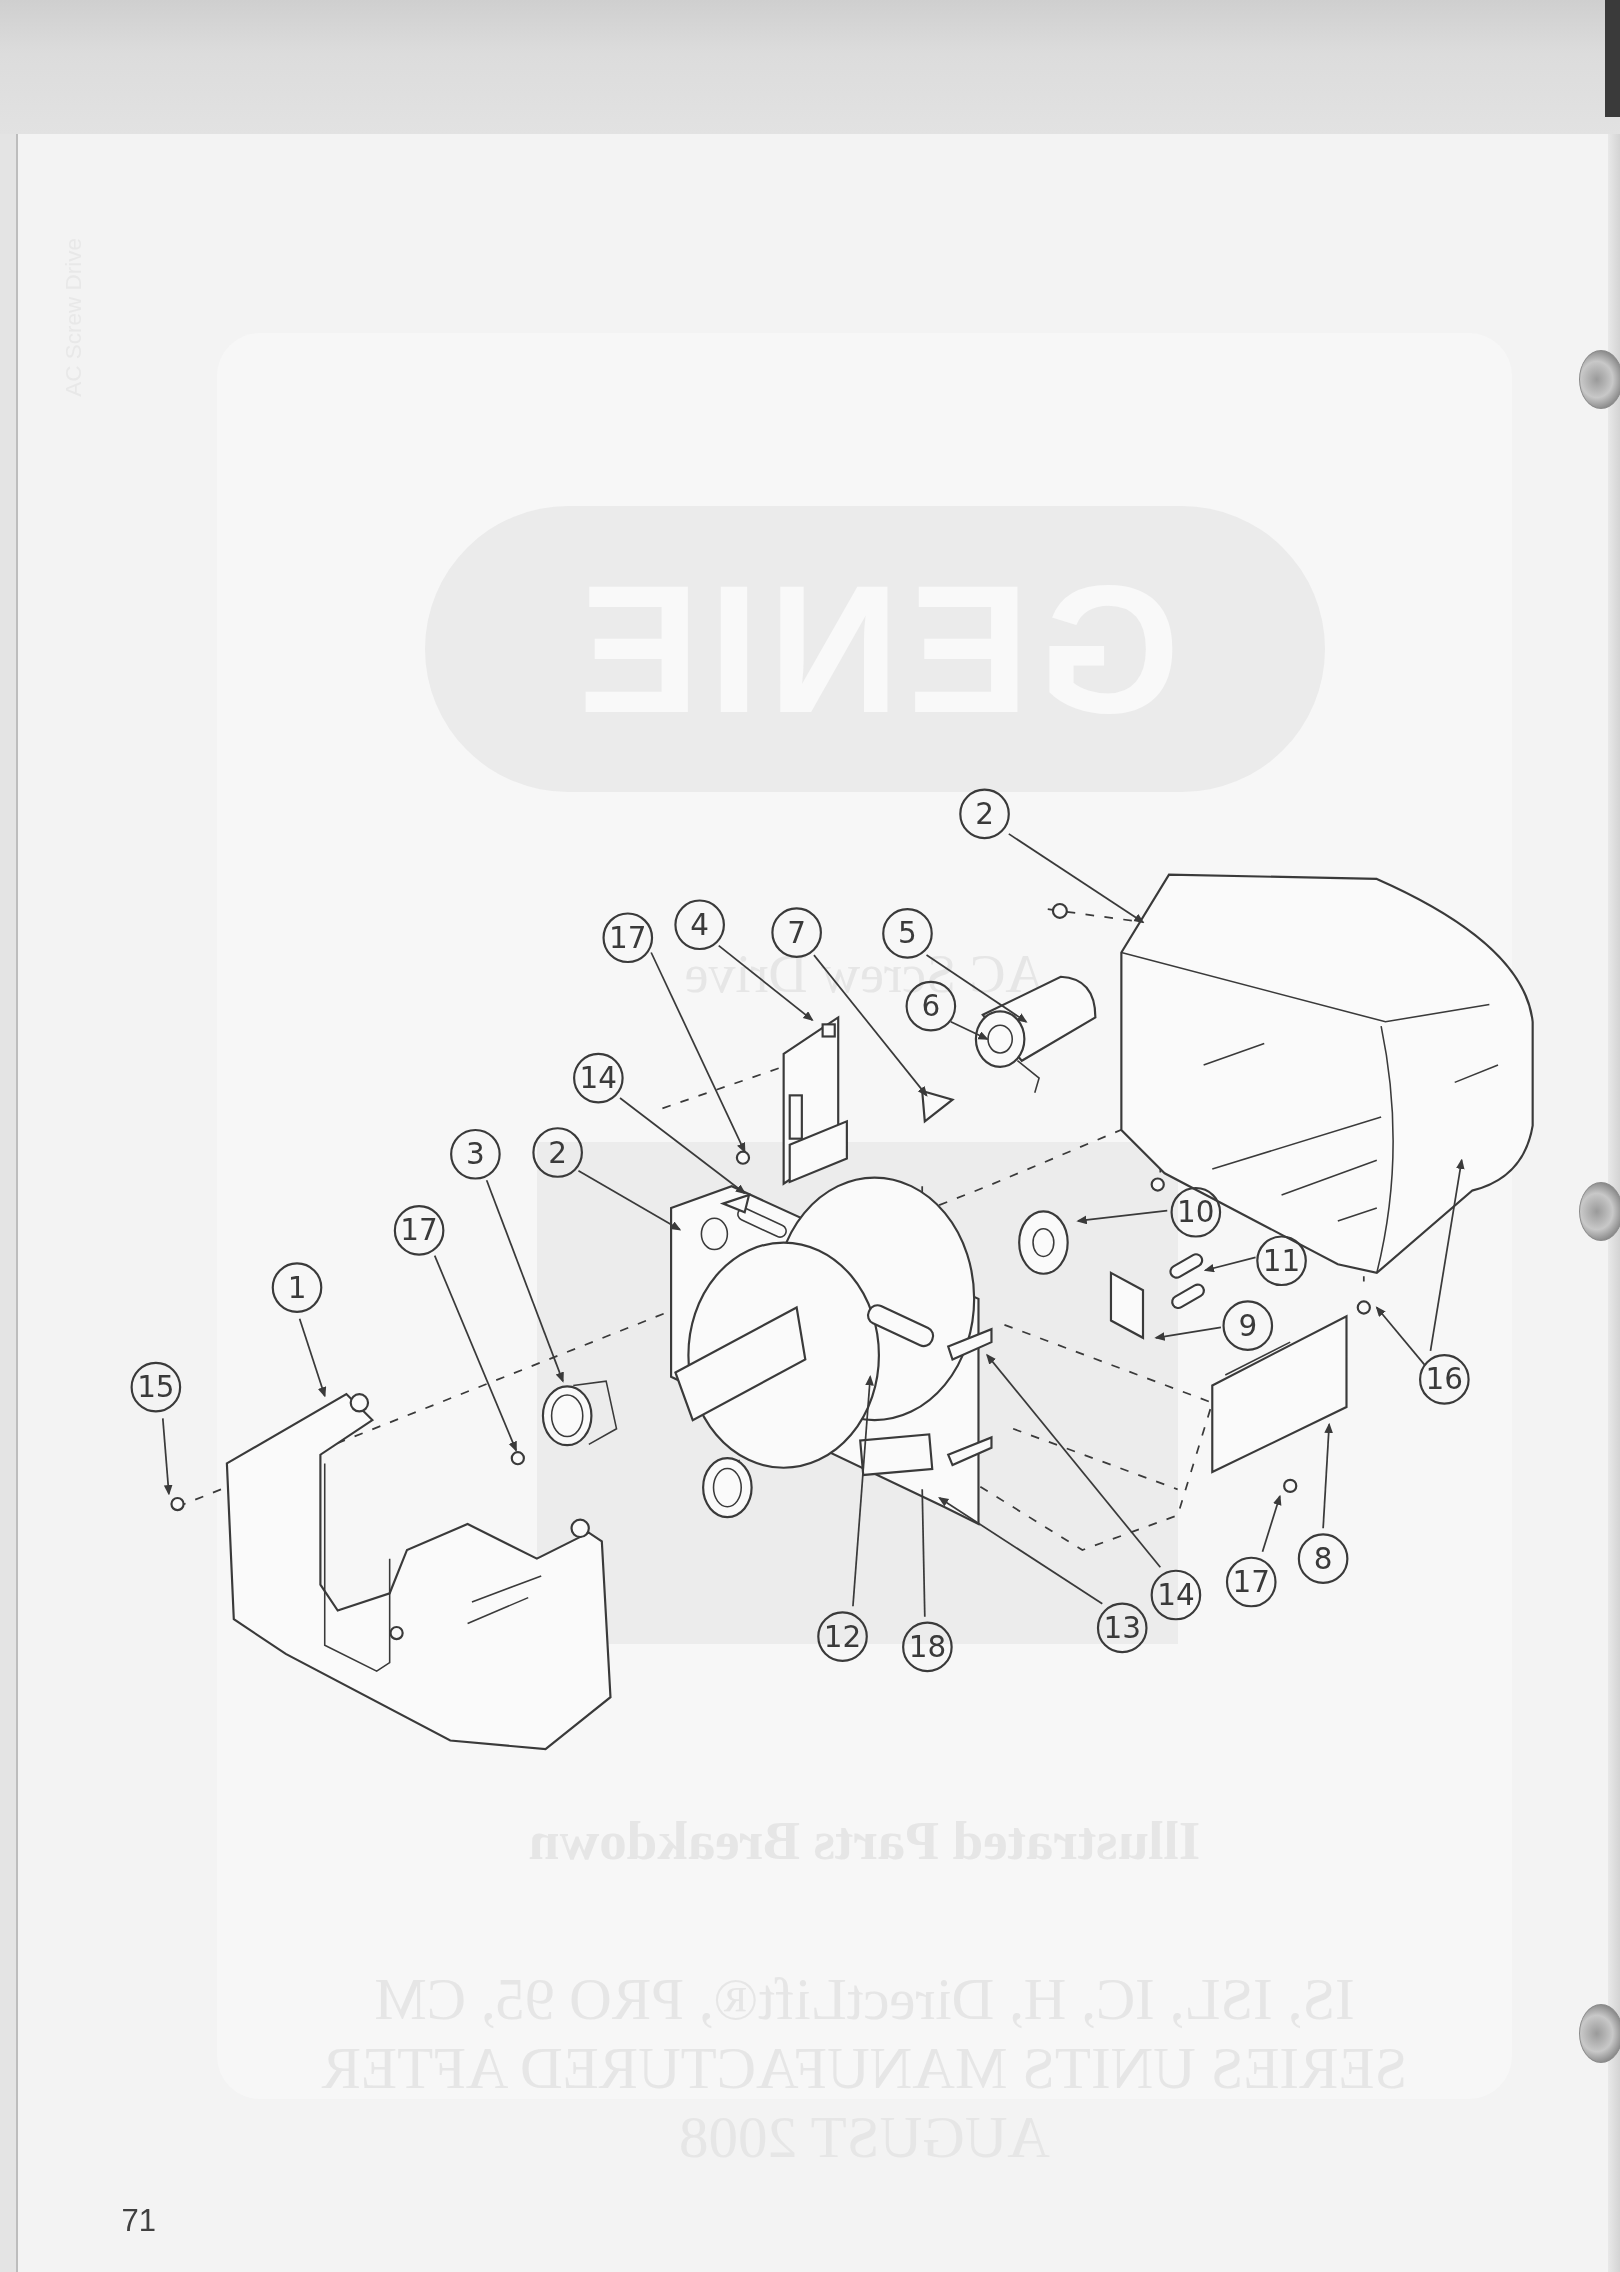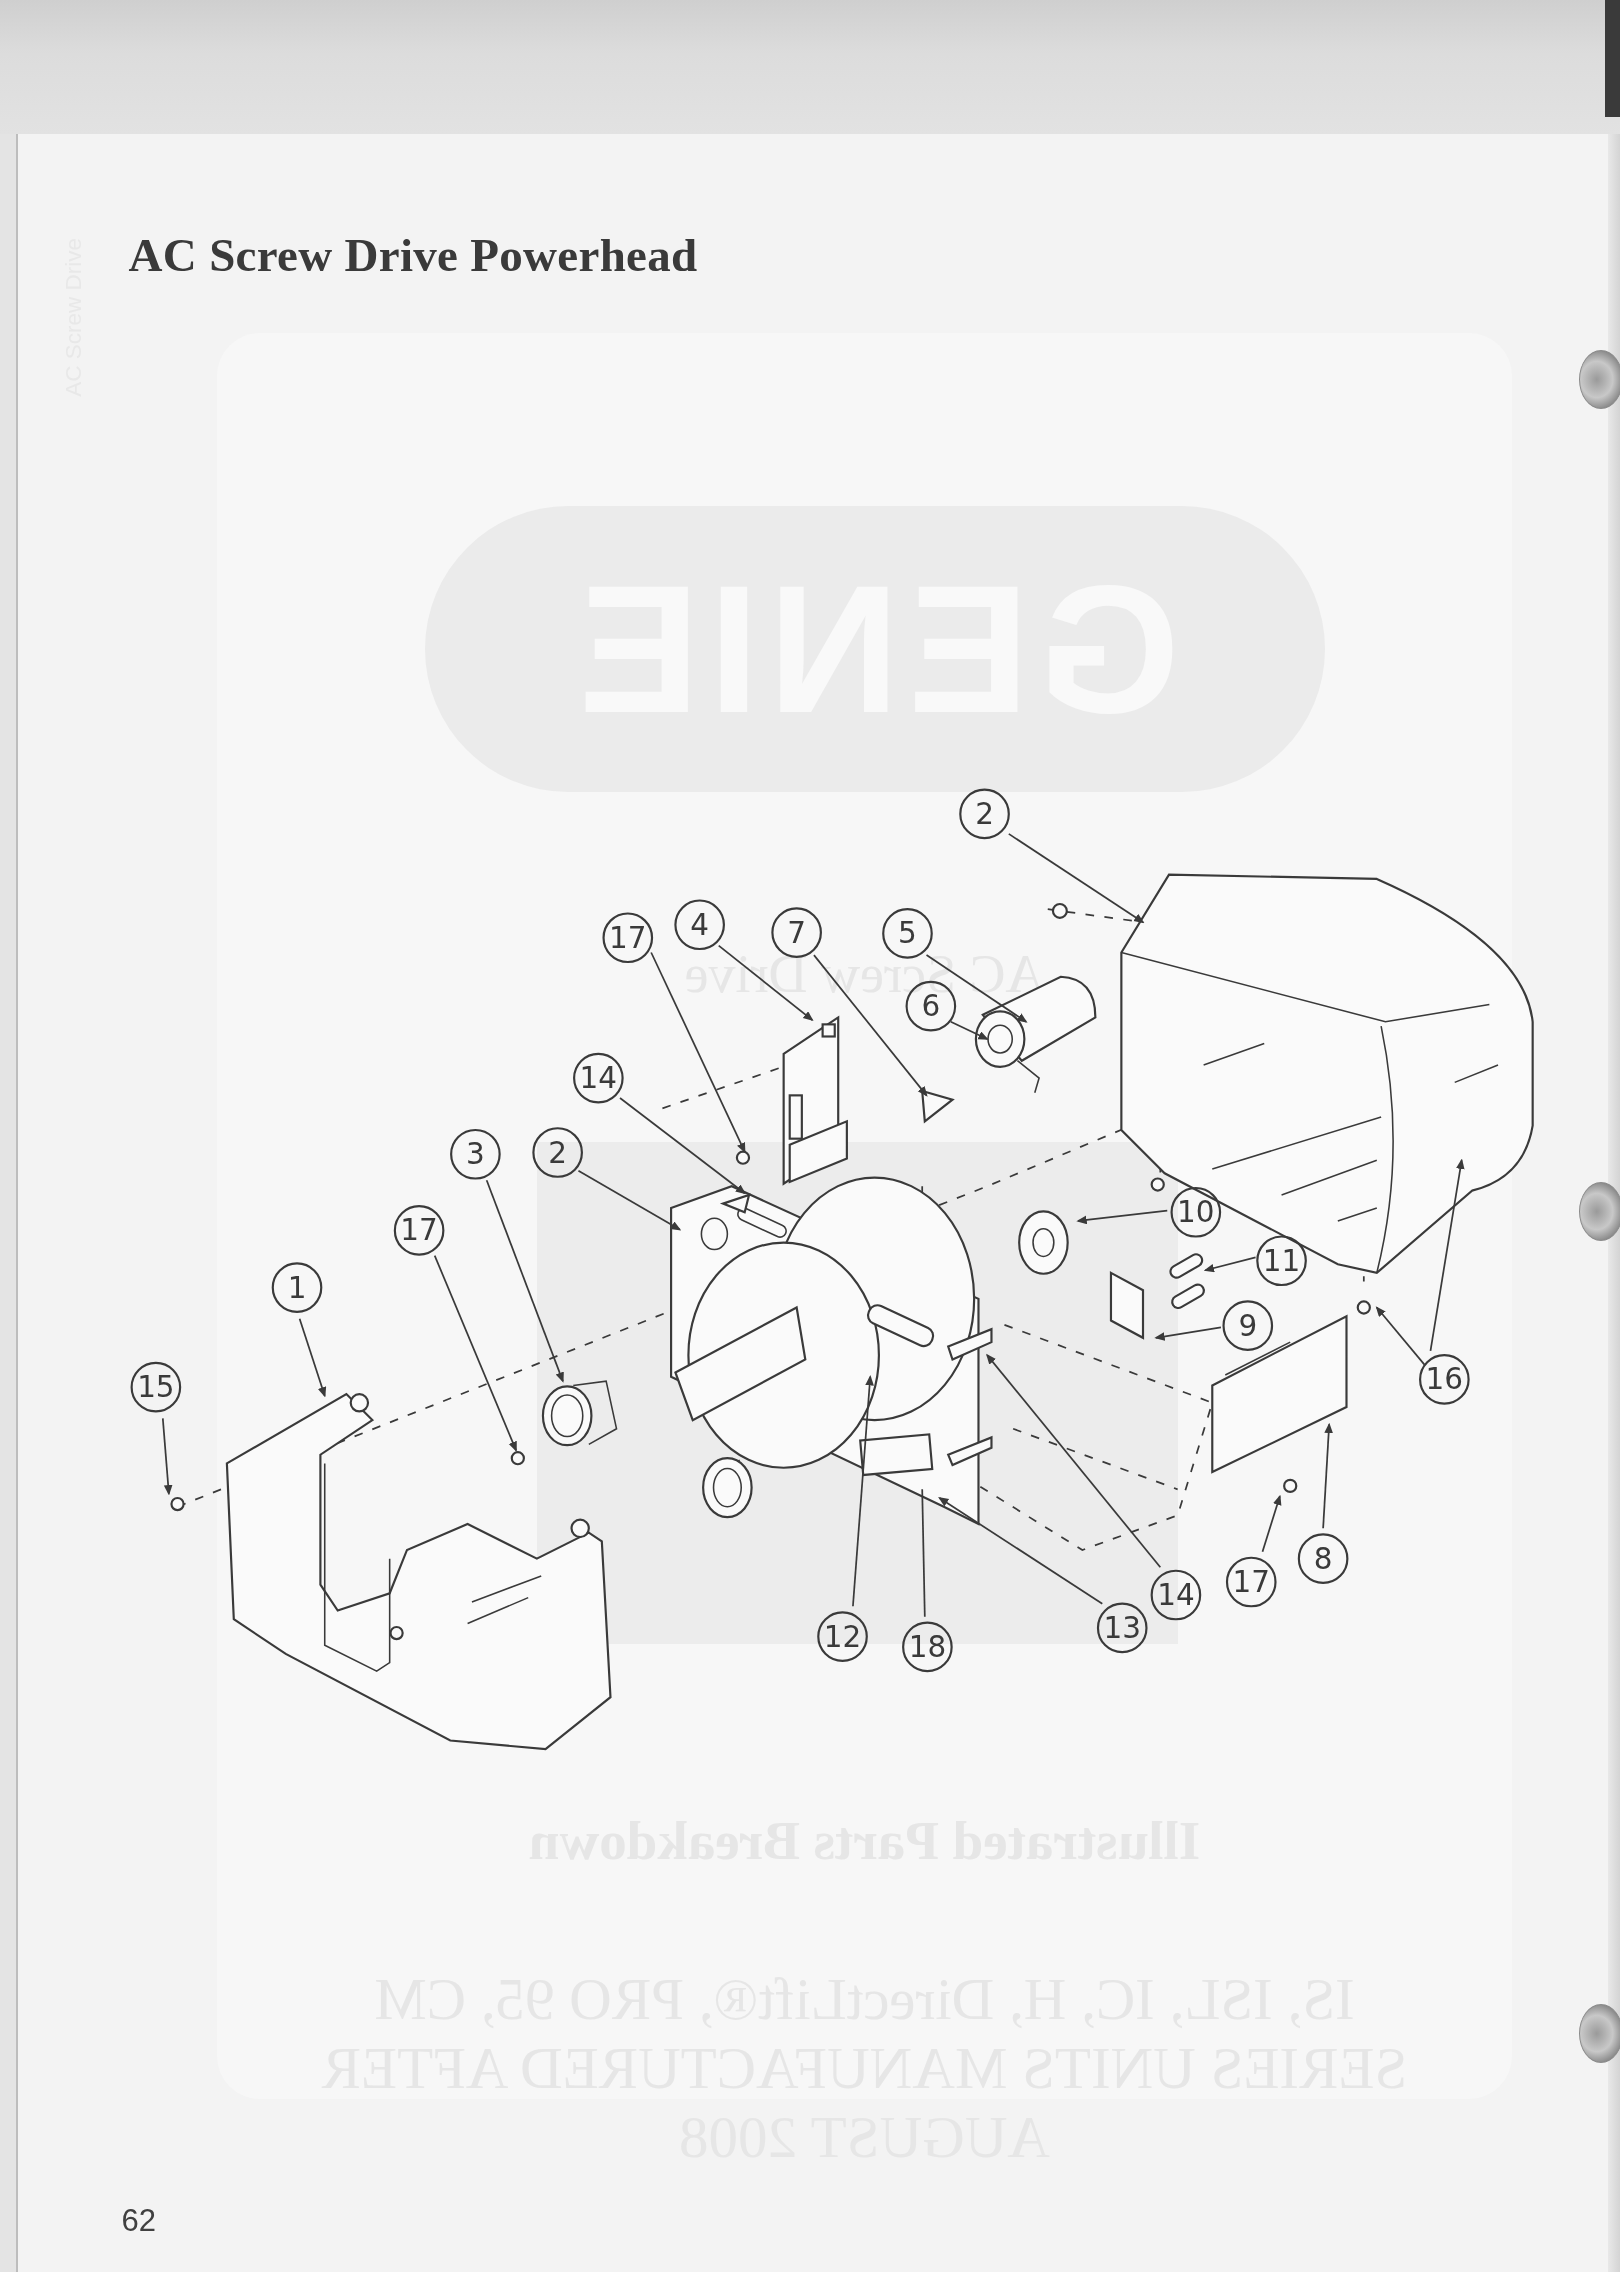--- a/index.html
+++ b/index.html
@@ -96,22 +96,21 @@
     <div class="wm-text wm-sub">AC Screw Drive</div>
     <div class="wm-box"></div>
     <div class="wm-text wm-ipb">Illustrated Parts Breakdown</div>
     <div class="wm-text wm-models">
       <div>IS, ISL, IC, H, DirectLift®, PRO 95, CM</div>
       <div>SERIES UNITS MANUFACTURED AFTER</div>
       <div>AUGUST 2008</div>
     </div>
   </div>
 
-  <div class="page-title">AC Screw Drive Powerhead</div>
-  <div class="page-number">62</div>
+  <div class="page-number">71</div>
 
   <div class="hole" style="top:216px;"></div>
   <div class="hole" style="top:1048px;"></div>
   <div class="hole" style="top:1870px;"></div>
 </div>
 
 <svg class="diagram" width="1621" height="2273" viewBox="0 0 1872 2625">
   <defs>
     <marker id="arrow" markerWidth="12" markerHeight="12" refX="10" refY="5" orient="auto" markerUnits="userSpaceOnUse">
       <path d="M0,0 L12,5 L0,10 Z" fill="#3a3a3a"></path>

